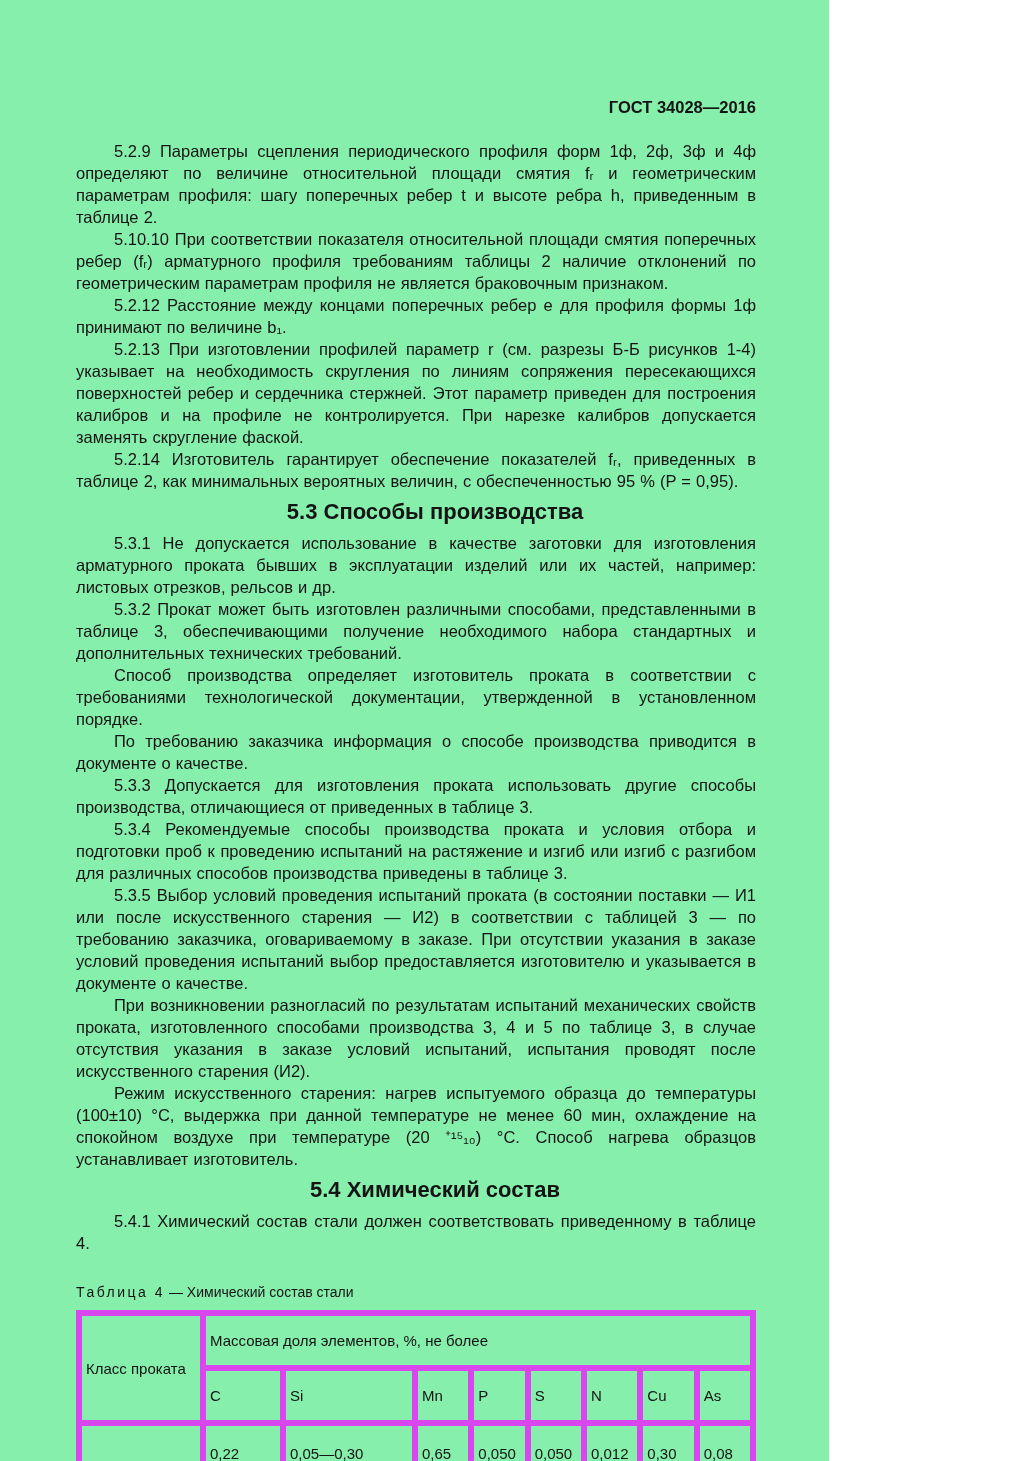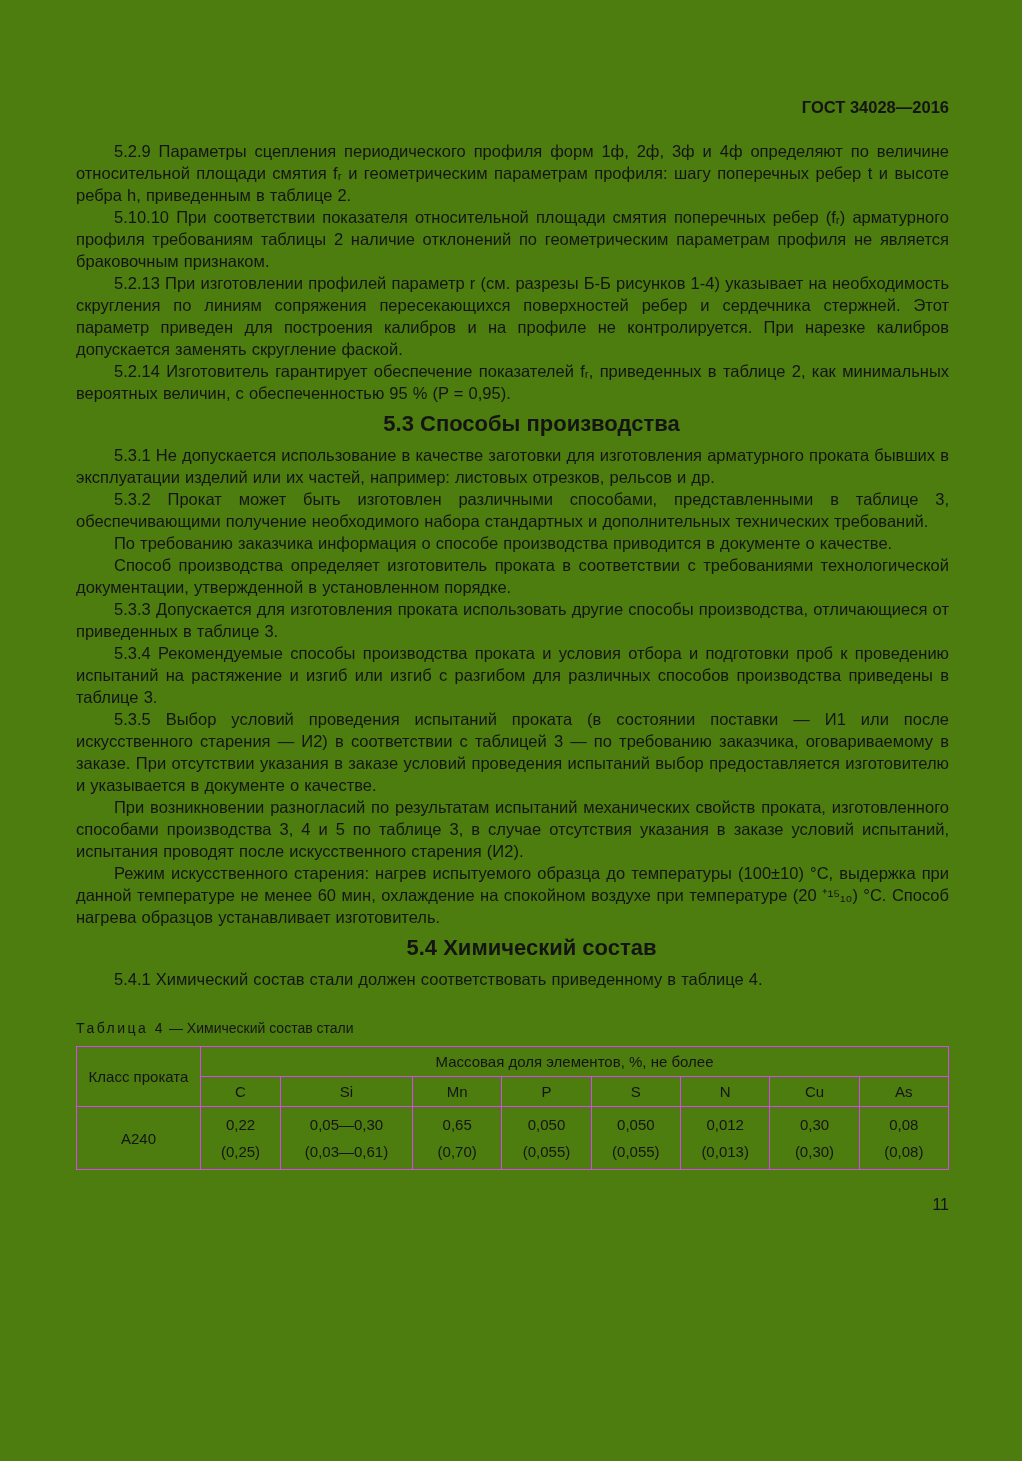--- a/index.html
+++ b/index.html
@@ -1,21 +1,21 @@
 <!DOCTYPE html>
 <html lang="ru"><head>
 <meta charset="utf-8">
 <style>
   html, body { margin: 0; padding: 0; background: #ffffff; }
   .page {
     position: relative;
-    width: 1022px;
+    width: 829px;
     height: 1461px;
     box-sizing: border-box;
-    background: #4d7c0f;
+    background: #86efac;
     color: #141414;
     font-family: "Liberation Sans", sans-serif;
     padding: 96px 73px 0 76px;
   }
   .doc-header {
     text-align: right;
     font-weight: bold;
     font-size: 16.5px;
     line-height: 22px;
     margin-bottom: 22px;
@@ -43,26 +43,26 @@
     font-size: 14px;
     line-height: 20px;
   }
   .caption-label { letter-spacing: 2.5px; }
   .chem-table {
     width: 100%;
     border-collapse: collapse;
     table-layout: fixed;
   }
   .chem-table td {
-    border: 1px solid #d946ef;
-    text-align: center;
+    border: 6px solid #d946ef;
+    text-align: left;
     vertical-align: middle;
     font-size: 15px;
     line-height: 19px;
-    padding: 5px 4px;
+    padding: 15px 4px;
   }
   .chem-table .group-h { height: 24px; }
   .chem-table .elem-h { height: 28px; }
   .chem-table .data-row td { height: 52px; }
   .cell-alt { margin-top: 8px; }
   .page-number {
     text-align: right;
     font-size: 16px;
     margin-top: 26px;
   }
@@ -70,27 +70,28 @@
 </head>
 <body>
 
 <div class="page">
 
   <div class="doc-header">ГОСТ 34028—2016</div>
 
   <div class="doc-body" id="doc-body">
       <p class="doc-para">5.2.9 Параметры сцепления периодического профиля форм 1ф, 2ф, 3ф и 4ф определяют по величине относительной площади смятия fᵣ и геометрическим параметрам профиля: шагу поперечных ребер t и высоте ребра h, приведенным в таблице 2.</p>
       <p class="doc-para">5.10.10 При соответствии показателя относительной площади смятия поперечных ребер (fᵣ) арматурного профиля требованиям таблицы 2 наличие отклонений по геометрическим параметрам профиля не является браковочным признаком.</p>
+      <p class="doc-para">5.2.12 Расстояние между концами поперечных ребер е для профиля формы 1ф принимают по величине b₁.</p>
       <p class="doc-para">5.2.13 При изготовлении профилей параметр r (см. разрезы Б-Б рисунков 1-4) указывает на необходимость скругления по линиям сопряжения пересекающихся поверхностей ребер и сердечника стержней. Этот параметр приведен для построения калибров и на профиле не контролируется. При нарезке калибров допускается заменять скругление фаской.</p>
       <p class="doc-para">5.2.14 Изготовитель гарантирует обеспечение показателей fᵣ, приведенных в таблице 2, как минимальных вероятных величин, с обеспеченностью 95 % (P = 0,95).</p>
       <p class="doc-heading">5.3 Способы производства</p>
       <p class="doc-para">5.3.1 Не допускается использование в качестве заготовки для изготовления арматурного проката бывших в эксплуатации изделий или их частей, например: листовых отрезков, рельсов и др.</p>
       <p class="doc-para">5.3.2 Прокат может быть изготовлен различными способами, представленными в таблице 3, обеспечивающими получение необходимого набора стандартных и дополнительных технических требований.</p>
+      <p class="doc-para">Способ производства определяет изготовитель проката в соответствии с требованиями технологической документации, утвержденной в установленном порядке.</p>
       <p class="doc-para">По требованию заказчика информация о способе производства приводится в документе о качестве.</p>
-      <p class="doc-para">Способ производства определяет изготовитель проката в соответствии с требованиями технологической документации, утвержденной в установленном порядке.</p>
       <p class="doc-para">5.3.3 Допускается для изготовления проката использовать другие способы производства, отличающиеся от приведенных в таблице 3.</p>
       <p class="doc-para">5.3.4 Рекомендуемые способы производства проката и условия отбора и подготовки проб к проведению испытаний на растяжение и изгиб или изгиб с разгибом для различных способов производства приведены в таблице 3.</p>
       <p class="doc-para">5.3.5 Выбор условий проведения испытаний проката (в состоянии поставки — И1 или после искусственного старения — И2) в соответствии с таблицей 3 — по требованию заказчика, оговариваемому в заказе. При отсутствии указания в заказе условий проведения испытаний выбор предоставляется изготовителю и указывается в документе о качестве.</p>
       <p class="doc-para">При возникновении разногласий по результатам испытаний механических свойств проката, изготовленного способами производства 3, 4 и 5 по таблице 3, в случае отсутствия указания в заказе условий испытаний, испытания проводят после искусственного старения (И2).</p>
       <p class="doc-para">Режим искусственного старения: нагрев испытуемого образца до температуры (100±10) °С, выдержка при данной температуре не менее 60 мин, охлаждение на спокойном воздухе при температуре (20 ⁺¹⁵₁₀) °С. Способ нагрева образцов устанавливает изготовитель.</p>
       <p class="doc-heading">5.4 Химический состав</p>
       <p class="doc-para">5.4.1 Химический состав стали должен соответствовать приведенному в таблице 4.</p>
     </div>
 
   <div class="table-caption">

